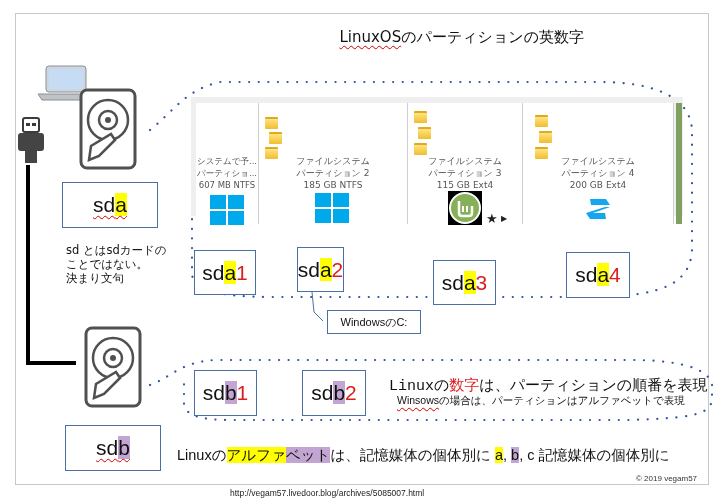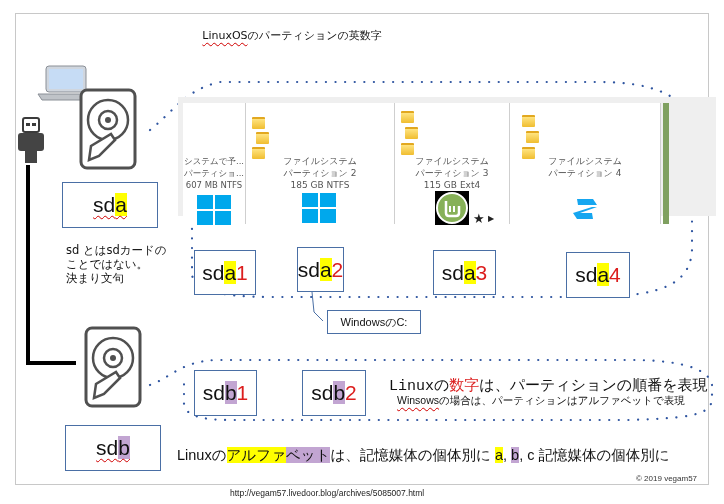--- a/index.html
+++ b/index.html
@@ -1,29 +1,29 @@
 <!DOCTYPE html>
 <html><head>
 <meta charset="utf-8">
 <style>
   html, body { margin:0; padding:0; }
   body { width:724px; height:504px; background:#fff; position:relative; overflow:hidden;
          font-family:"DejaVu Sans","Liberation Sans",sans-serif; color:#111; }
   .abs { position:absolute; }
   .frame { left:15px; top:13px; width:694px; height:472px; border:1px solid #c8c8c8; box-sizing:border-box; }
-  .title { left:0; width:584px; top:28px; text-align:center; font-size:11px; }
+  .title { left:0; width:584px; top:28px; text-align:right; font-size:15px; }
   .squig { text-decoration: underline wavy #d00000; text-underline-offset:3px; text-decoration-thickness:1px; }
   .box { border:1.2px solid #4a6fa5; background:#fff; box-sizing:border-box; display:flex; align-items:center; justify-content:center; font-family:"Liberation Sans",sans-serif; }
   .lbl { font-size:21px; }
   .hl-y { background:#ffff00; }
   .hl-p { background:#c2a5d2; }
   .red { color:#dc1e1e; }
   .note { font-size:11.5px; line-height:14px; }
   .dots { fill:none; stroke:#2f55a0; stroke-width:2.2; stroke-dasharray:0.1 9.5; stroke-linecap:round; }
-  .panel { left:178px; top:97px; width:492px; height:119px; background:#efefef;padding-left:46px; }
+  .panel { left:191px; top:97px; width:492px; height:119px; background:#efefef; }
   .col { position:absolute; top:6px; height:121px; background:#fff; border-right:1px solid #cfcfcf; }
   .coltxt { position:absolute; left:0; right:0; top:52px; text-align:center; font-size:9px; line-height:12px; color:#555; }
   .folder { position:absolute; width:13px; height:10px; background:linear-gradient(#ffe480,#f0bd30); border-top:2px solid #e2a820; border-radius:1px; }
   .winlogo { position:absolute; width:34px; height:30px; background:#00a8ec; }
   .winlogo i { position:absolute; background:#fff; }
   .bottom-text { font-size:14.5px; font-family:"Liberation Sans",sans-serif; }
   .footer { font-size:8.5px; font-family:"Liberation Sans",sans-serif; color:#222; }
 </style>
 </head>
 <body>
@@ -126,37 +126,38 @@
     <span style="position:absolute;left:78px;top:108px;font-size:13px;color:#222">★</span>
     <span style="position:absolute;left:93px;top:111px;font-size:8px;color:#222">▶</span>
   </div>
   <div class="col" style="left:332px;width:150px">
     <div class="folder" style="left:12px;top:12px"></div>
     <div class="folder" style="left:16px;top:28px"></div>
     <div class="folder" style="left:12px;top:44px"></div>
     <div class="coltxt">
       <div>ファイルシステム</div>
         <div>パーティション 4</div>
+        <div>200 GB Ext4</div>
     </div>
     <svg style="position:absolute;left:62px;top:95px" width="26" height="22" viewBox="0 0 26 22">
       <path d="M5,1 L21,1 L25,7 L6,7 Z" fill="#15a6f0"></path>
       <path d="M20,9 L25,9 L8,15 L1,15 Z" fill="#15a6f0"></path>
       <path d="M1,15 L20,15 L21,21 L5,21 Z" fill="#15a6f0"></path>
     </svg>
   </div>
   <div style="position:absolute;left:485px;top:6px;width:6px;height:121px;background:#7fa060"></div>
 </div>
 
 <div class="abs box" style="left:194px;top:250px;width:62px;height:45px">
   <span class="lbl"><span>sd</span><span class="hl-y">a</span><span class="red">1</span></span>
 </div>
 <div class="abs box" style="left:297px;top:247px;width:47px;height:45px">
   <span class="lbl"><span>sd</span><span class="hl-y">a</span><span class="red">2</span></span>
 </div>
-<div class="abs box" style="left:433px;top:250px;width:63px;height:45px">
+<div class="abs box" style="left:433px;top:260px;width:63px;height:45px">
   <span class="lbl"><span>sd</span><span class="hl-y">a</span><span class="red">3</span></span>
 </div>
 <div class="abs box" style="left:566px;top:252px;width:64px;height:46px">
   <span class="lbl"><span>sd</span><span class="hl-y">a</span><span class="red">4</span></span>
 </div>
 
 <svg class="abs" style="left:300px;top:290px" width="30" height="40">
   <path d="M12,2 L14,22 L23,31" fill="none" stroke="#4a6fa5" stroke-width="1"></path>
 </svg>
 <div class="abs box" style="left:327px;top:310px;width:94px;height:24px;font-size:11px">

